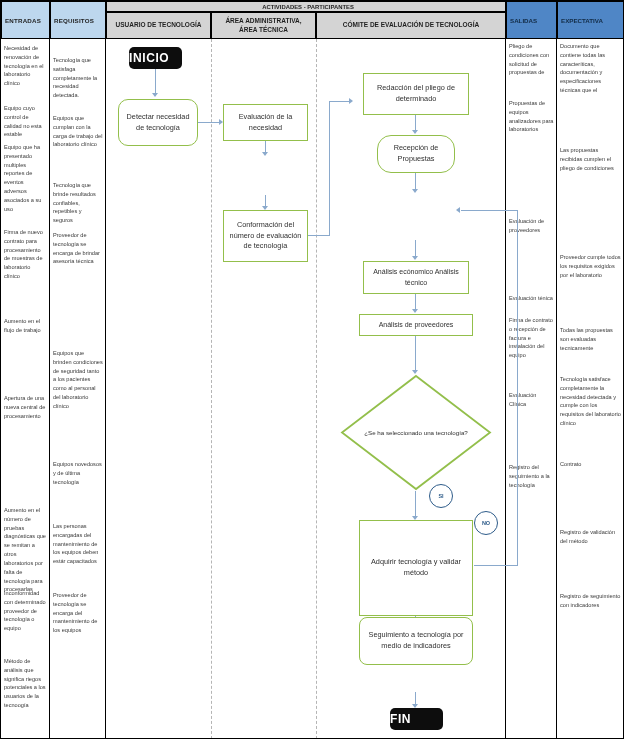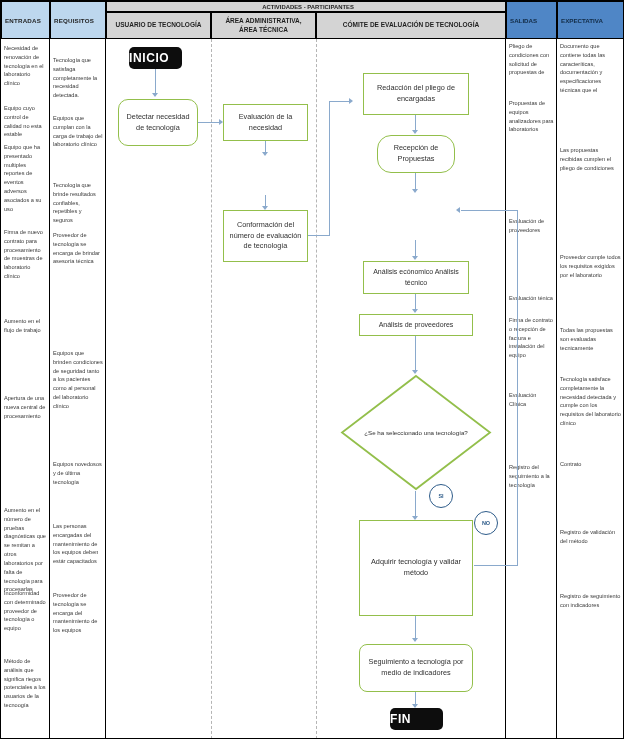--- a/index.html
+++ b/index.html
@@ -153,21 +153,21 @@
   <div class="proc" style="left:222px;top:209px;width:85px;height:52px;">
     <span>Conformación del número  de evaluación de tecnología</span>
   </div>
 
   <div class="conn conn-h" style="left:307px;top:234px;width:22px;"></div>
   <div class="conn conn-v" style="left:328px;top:100px;height:135px;"></div>
   <div class="conn conn-h" style="left:328px;top:100px;width:22px;"></div>
   <div class="arrow-r" style="left:348px;top:97px;"></div>
 
   <div class="proc" style="left:362px;top:72px;width:106px;height:42px;">
-    <span>Redacción del pliego de encargadas</span>
+    <span>Redacción del pliego de determinado</span>
   </div>
 
   <div class="conn conn-v" style="left:414px;top:114px;height:17px;"></div>
   <div class="arrow-d" style="left:411px;top:129px;"></div>
 
   <div class="proc" style="left:376px;top:134px;width:78px;height:38px;border-radius:14px;">
     <span>Recepción de Propuestas</span>
   </div>
 
   <div class="conn conn-v" style="left:414px;top:172px;height:18px;"></div>
@@ -214,21 +214,21 @@
   <div class="conn conn-h" style="left:460px;top:209px;width:57px;"></div>
   <div class="arrow-l" style="left:455px;top:206px;"></div>
 
   <div class="proc" style="left:358px;top:519px;width:114px;height:96px;">
     <span>Adquirir tecnología y validar método</span>
   </div>
 
   <div class="conn conn-v" style="left:414px;top:615px;height:24px;"></div>
   <div class="arrow-d" style="left:411px;top:637px;"></div>
 
-  <div class="proc" style="left:358px;top:643px;width:114px;height:48px;border-radius:8px;">
+  <div class="proc" style="left:358px;top:616px;width:114px;height:48px;border-radius:8px;">
     <span>Seguimiento a tecnología por medio de indicadores</span>
   </div>
 
   <div class="conn conn-v" style="left:414px;top:691px;height:14px;"></div>
   <div class="arrow-d" style="left:411px;top:703px;"></div>
 
   <div class="term" style="left:389px;top:707px;width:53px;height:22px;">
     <span>FIN</span>
   </div>
 

